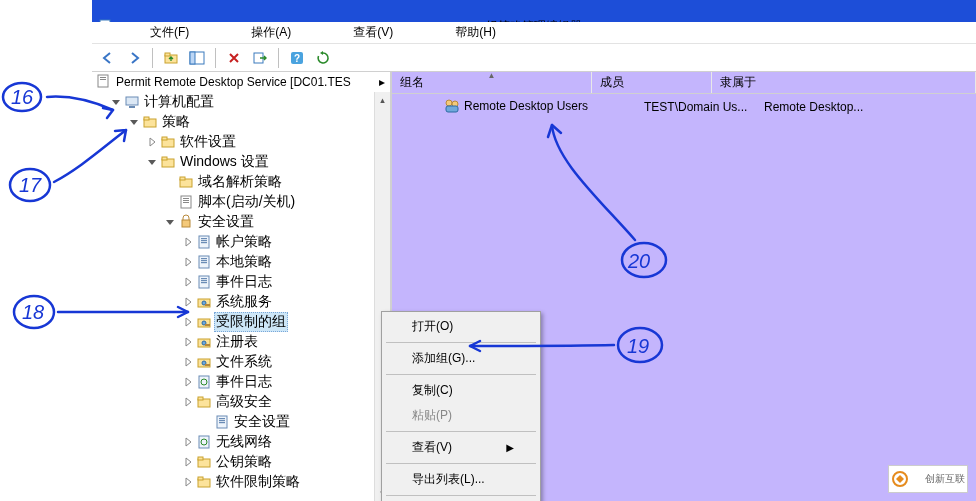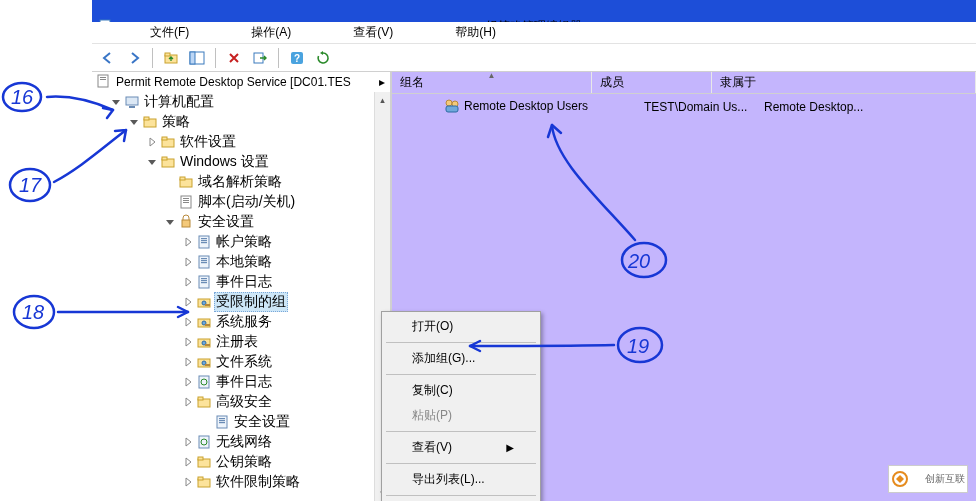--- a/index.html
+++ b/index.html
@@ -282,49 +282,49 @@
           <span class="node-icon">
             <svg width="16" height="16">
               <rect x="3" y="2" width="10" height="12" fill="#eef4fb" stroke="#6a8bb5"></rect>
               <rect x="5" y="4" width="6" height="1.2" fill="#6a8bb5"></rect>
               <rect x="5" y="6" width="6" height="1.2" fill="#6a8bb5"></rect>
               <rect x="5" y="8" width="6" height="1.2" fill="#6a8bb5"></rect>
             </svg>
           </span>
           <span class="node-label">事件日志</span>
         </div>
-        <div class="tree-row indent-5 selected">
+        <div class="tree-row indent-5">
           <span class="twisty">
             <svg width="10" height="10">
               <path d="M3 1 L8 5 L3 9 Z" fill="none" stroke="#888"></path>
             </svg>
           </span>
           <span class="node-icon">
             <svg width="16" height="16">
               <rect x="2" y="5" width="12" height="8" fill="#fce39b" stroke="#c9a22f"></rect>
               <circle cx="8" cy="9" r="2" fill="#6fa8dc" stroke="#2d6aa3"></circle>
               <rect x="9" y="10" width="5" height="2" fill="#b8893a"></rect>
             </svg>
           </span>
-          <span class="node-label">受限制的组</span>
-        </div>
-        <div class="tree-row indent-5">
+          <span class="node-label">系统服务</span>
+        </div>
+        <div class="tree-row indent-5 selected">
           <span class="twisty">
             <svg width="10" height="10">
               <path d="M3 1 L8 5 L3 9 Z" fill="none" stroke="#888"></path>
             </svg>
           </span>
           <span class="node-icon">
             <svg width="16" height="16">
               <rect x="2" y="5" width="12" height="8" fill="#fce39b" stroke="#c9a22f"></rect>
               <circle cx="8" cy="9" r="2" fill="#6fa8dc" stroke="#2d6aa3"></circle>
               <rect x="9" y="10" width="5" height="2" fill="#b8893a"></rect>
             </svg>
           </span>
-          <span class="node-label">系统服务</span>
+          <span class="node-label">受限制的组</span>
         </div>
         <div class="tree-row indent-5">
           <span class="twisty">
             <svg width="10" height="10">
               <path d="M3 1 L8 5 L3 9 Z" fill="none" stroke="#888"></path>
             </svg>
           </span>
           <span class="node-icon">
             <svg width="16" height="16">
               <rect x="2" y="5" width="12" height="8" fill="#fce39b" stroke="#c9a22f"></rect>

